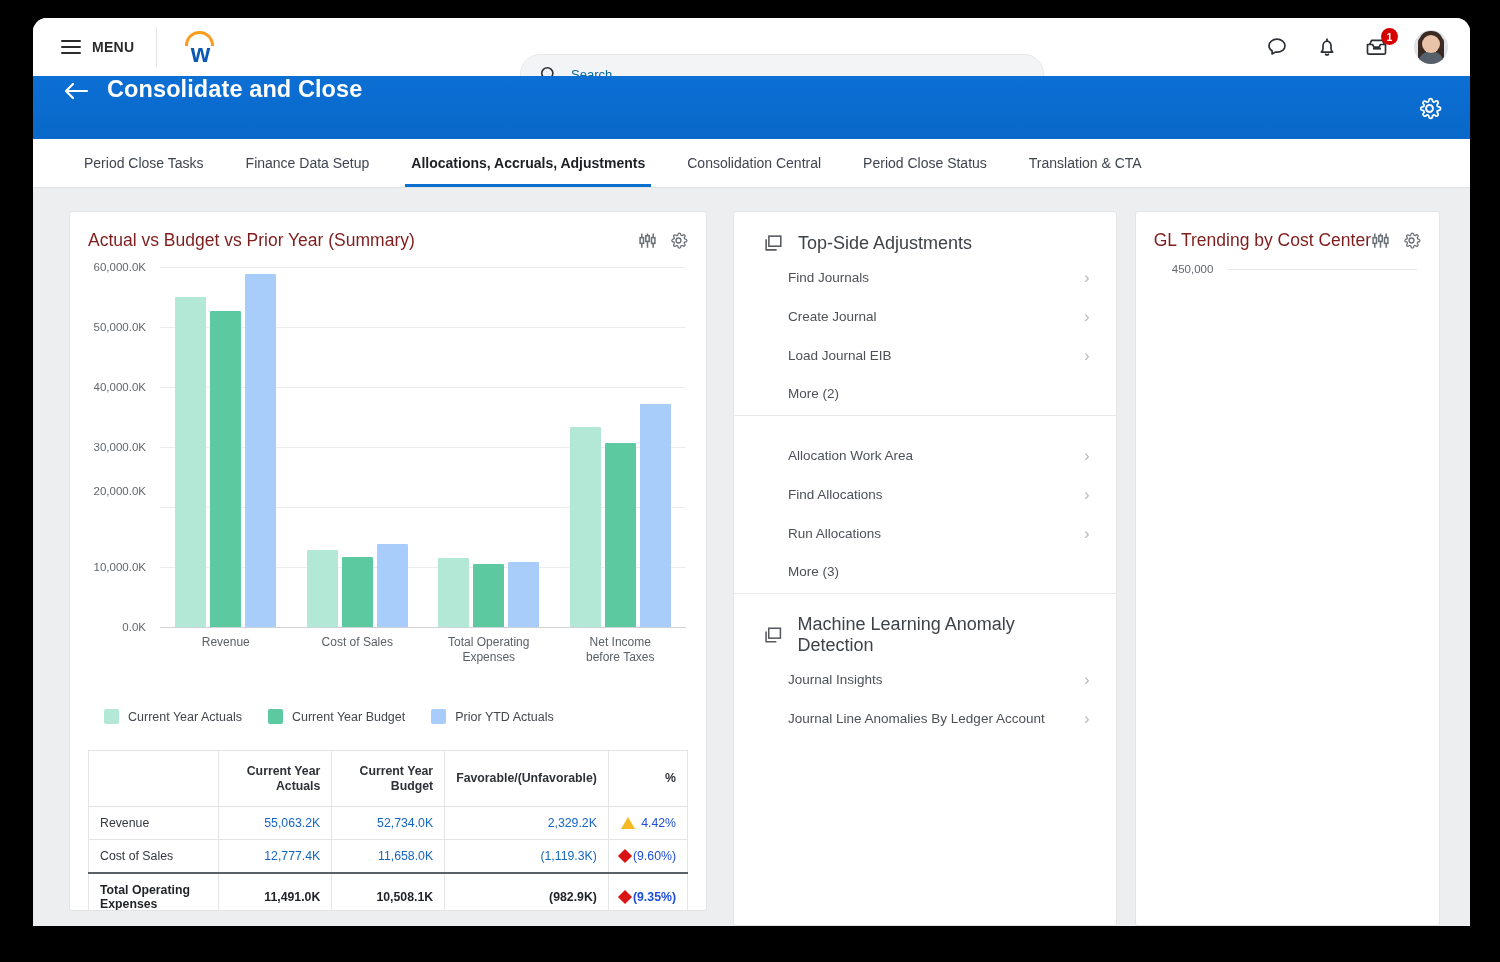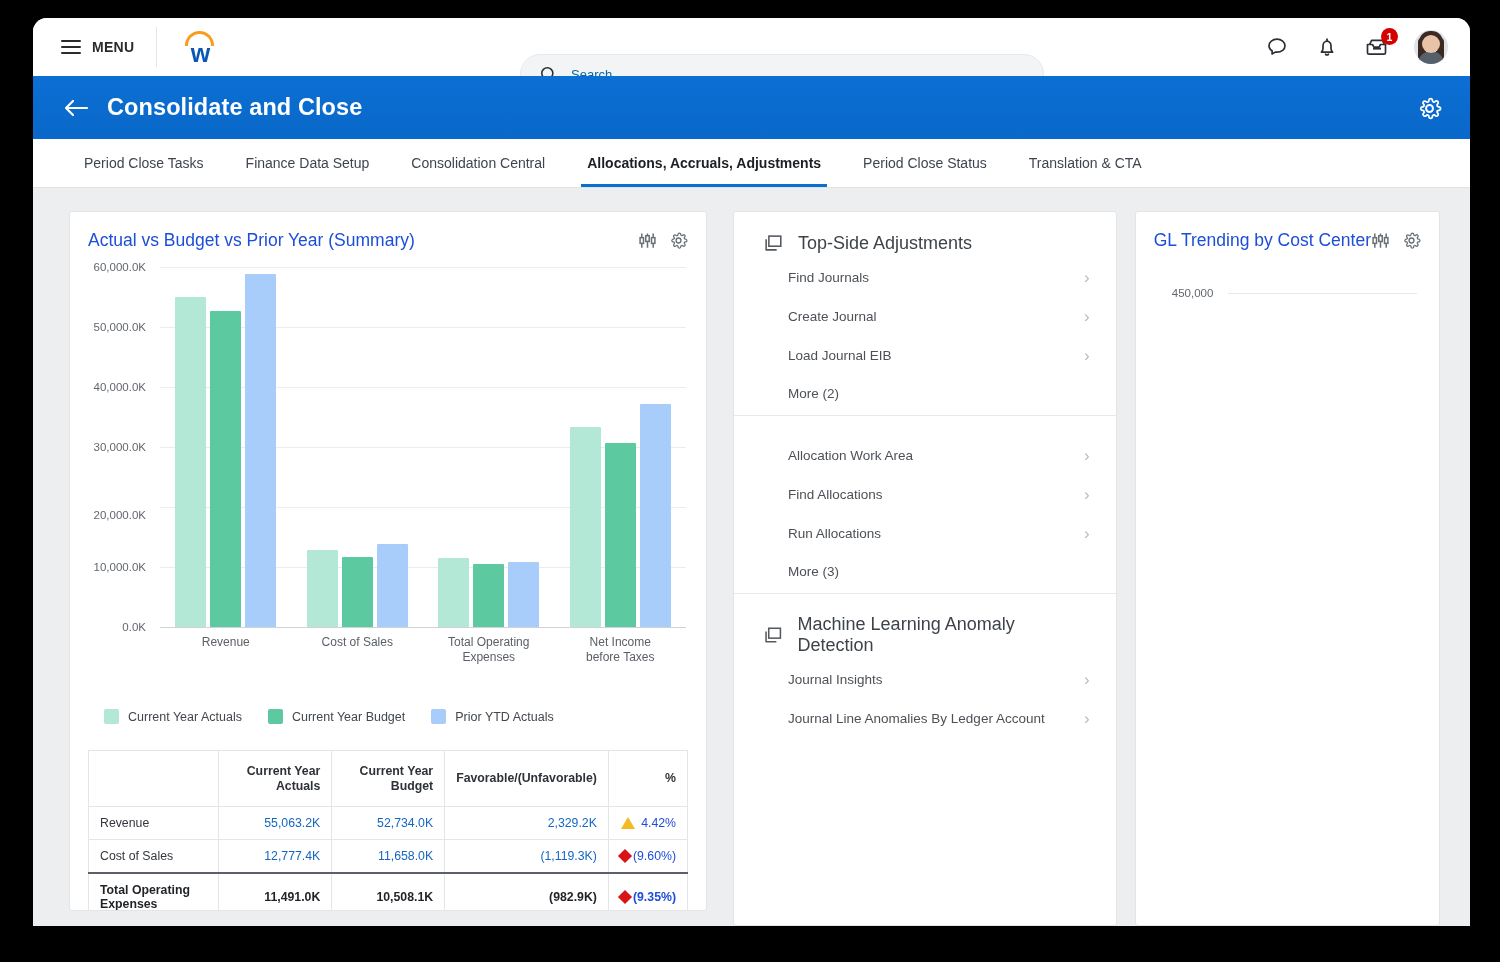--- a/index.html
+++ b/index.html
@@ -87,21 +87,21 @@
   .av-hair { position:absolute; left:5px; top:1px; width:24px;height:17px;border-radius:12px 12px 6px 6px;background:#3a2a22;}
   .av-hair2 { position:absolute; left:4px; top:8px; width:8px;height:22px;border-radius:6px;background:#3a2a22;}
   .av-hair3 { position:absolute; right:4px; top:8px; width:8px;height:22px;border-radius:6px;background:#3a2a22;}
   .av-body { position:absolute; left:4px; bottom:0; width:26px;height:13px;border-radius:13px 13px 0 0;background:#55606b;}
 
   
   .pheader {
     height: 63px;
     background: #0a6ed1;
     background: linear-gradient(180deg,#0c6fd4 0%,#0968c9 100%);
-    display: flex; align-items: center;
+    display: flex; 
     padding: 0 26px 0 28px;
     position: relative;
   }
   .back-arrow { width: 30px; height: 30px; cursor: pointer; display:flex;align-items:center;justify-content:center; }
   .ptitle {
     font-size: 23.5px; font-weight: 700; color: #fff;
     margin-left: 16px; letter-spacing: .1px;
   }
   .pgear { position: absolute; right: 28px; top: 20px; cursor: pointer; }
 
@@ -140,21 +140,21 @@
 
   .card {
     background: #fff;
     border: 1px solid #e2e4e6;
     border-radius: 3px;
   }
   .card-head {
     display: flex; align-items: center; justify-content: space-between;
     padding: 18px 18px 6px 18px;
   }
-  .card-title { font-size: 17.5px; color: #1d4ed8; font-weight: 400; }
+  .card-title { font-size: 17.5px; color: #7f1d1d; font-weight: 400; }
   .card-tools { display: flex; gap: 12px; align-items: center; }
   .tool-ico { cursor: pointer; display:flex; }
 
   
   .chart-card { height: 700px; overflow: hidden; }
   .chart-area { position: relative; height: 400px; margin: 10px 12px 0 12px; }
   .yaxis { position: absolute; left: 0; top: 0; width: 72px; height: 360px; }
   .ytick {
     position: absolute; right: 8px;
     font-size: 11.5px; color: #62676d;
@@ -230,21 +230,21 @@
   .litem {
     display: flex; align-items: center; justify-content: space-between;
     padding: 11px 26px 11px 54px;
     cursor: pointer;
   }
   .litem-txt { font-size: 13.5px; color: #4d5157; }
   .chev { color: #b6bbc1; font-size: 17px; line-height: 1; }
   .more { padding: 11px 26px 8px 54px; font-size: 13.5px; color: #4d5157; cursor: pointer; }
 
   .gl-card { flex: none; }
-  .gl-body { padding: 10px 0 0 0; height: 60px; position: relative; overflow: hidden; margin-top: 24px; }
+  .gl-body { padding: 10px 0 0 0; height: 60px; position: relative; overflow: hidden; }
   .gl-ylab { position: absolute; left: 36px; top: 6px; font-size: 11.5px; color: #62676d; }
   .gl-grid { position: absolute; left: 92px; right: 22px; top: 12px; height: 1px; background: #e6e8ea; }
 </style>
 </head>
 <body>
 
 <div class="screen">
 
   <div class="gheader">
     <div class="menu-btn">
@@ -312,22 +312,22 @@
       <svg width="25" height="25" viewBox="0 0 24 24" fill="none">
         <path d="M12 15.3a3.3 3.3 0 1 0 0-6.6 3.3 3.3 0 0 0 0 6.6z" stroke="#fff" stroke-width="1.9"></path>
         <path d="M19.4 14.6a1.4 1.4 0 0 0 .3 1.6l.1.1a1.7 1.7 0 1 1-2.4 2.4l-.1-.1a1.4 1.4 0 0 0-1.6-.3 1.4 1.4 0 0 0-.9 1.3v.2a1.7 1.7 0 1 1-3.4 0v-.1a1.4 1.4 0 0 0-.9-1.3 1.4 1.4 0 0 0-1.6.3l-.1.1a1.7 1.7 0 1 1-2.4-2.4l.1-.1a1.4 1.4 0 0 0 .3-1.6 1.4 1.4 0 0 0-1.3-.9h-.2a1.7 1.7 0 1 1 0-3.4h.1a1.4 1.4 0 0 0 1.3-.9 1.4 1.4 0 0 0-.3-1.6l-.1-.1a1.7 1.7 0 1 1 2.4-2.4l.1.1a1.4 1.4 0 0 0 1.6.3h.1a1.4 1.4 0 0 0 .9-1.3v-.2a1.7 1.7 0 1 1 3.4 0v.1a1.4 1.4 0 0 0 .9 1.3 1.4 1.4 0 0 0 1.6-.3l.1-.1a1.7 1.7 0 1 1 2.4 2.4l-.1.1a1.4 1.4 0 0 0-.3 1.6v.1a1.4 1.4 0 0 0 1.3.9h.2a1.7 1.7 0 1 1 0 3.4h-.1a1.4 1.4 0 0 0-1.3.9z" stroke="#fff" stroke-width="1.7"></path>
       </svg>
     </div>
   </div>
 
   <div class="tabbar">
     <div class="tab">Period Close Tasks</div>
     <div class="tab">Finance Data Setup</div>
+    <div class="tab active">Allocations, Accruals, Adjustments</div>
     <div class="tab">Consolidation Central</div>
-    <div class="tab active">Allocations, Accruals, Adjustments</div>
     <div class="tab">Period Close Status</div>
     <div class="tab">Translation &amp; CTA</div>
   </div>
 
   <div class="content">
 
     <div class="col-left">
       <div class="card chart-card">
         <div class="card-head">
           <div class="card-title">Actual vs Budget vs Prior Year (Summary)</div>
@@ -353,21 +353,21 @@
             </span>
           </div>
         </div>
 
         <div class="chart-area">
           <div class="yaxis" id="yaxis">
               <div class="ytick" style="top: 0px;">60,000.0K</div>
               <div class="ytick" style="top: 60px; padding-left: 38px;">50,000.0K</div>
               <div class="ytick" style="top: 120px;">40,000.0K</div>
               <div class="ytick" style="top: 180px;">30,000.0K</div>
-              <div class="ytick" style="top: 248px;">20,000.0K</div>
+              <div class="ytick" style="top: 224px;">20,000.0K</div>
               <div class="ytick" style="top: 300px;">10,000.0K</div>
               <div class="ytick" style="top: 360px;">0.0K</div>
             </div>
           <div class="plot" id="plot">
             <div id="gridlines">
                 <div class="gridline" style="top: 0px;"></div>
                 <div class="gridline" style="top: 60px;"></div>
                 <div class="gridline" style="top: 120px;"></div>
                 <div class="gridline" style="top: 180px;"></div>
                 <div class="gridline" style="top: 240px;"></div>

